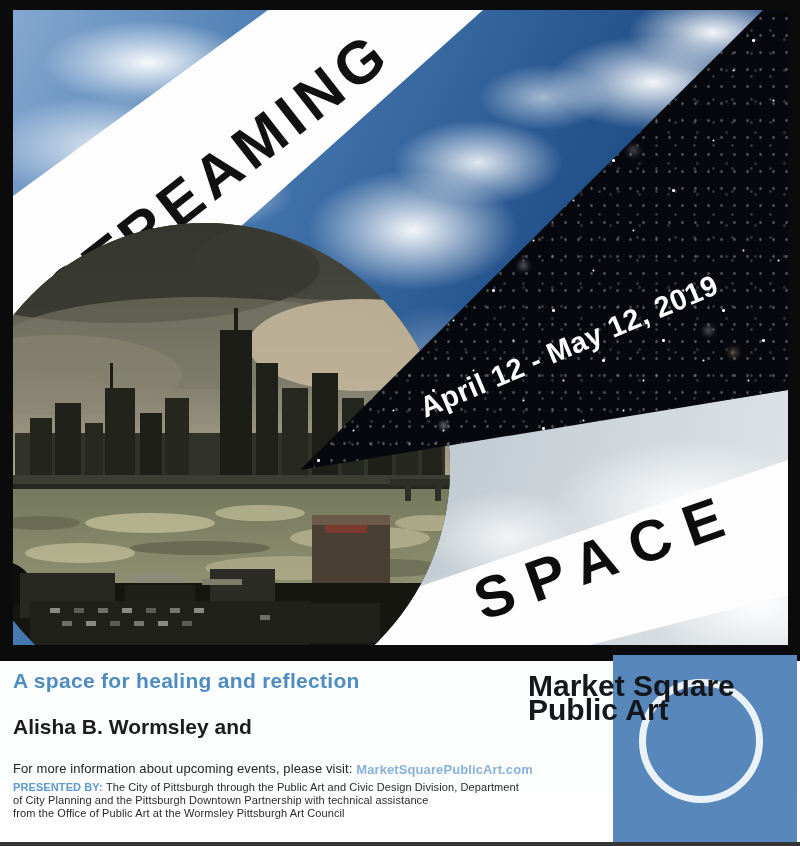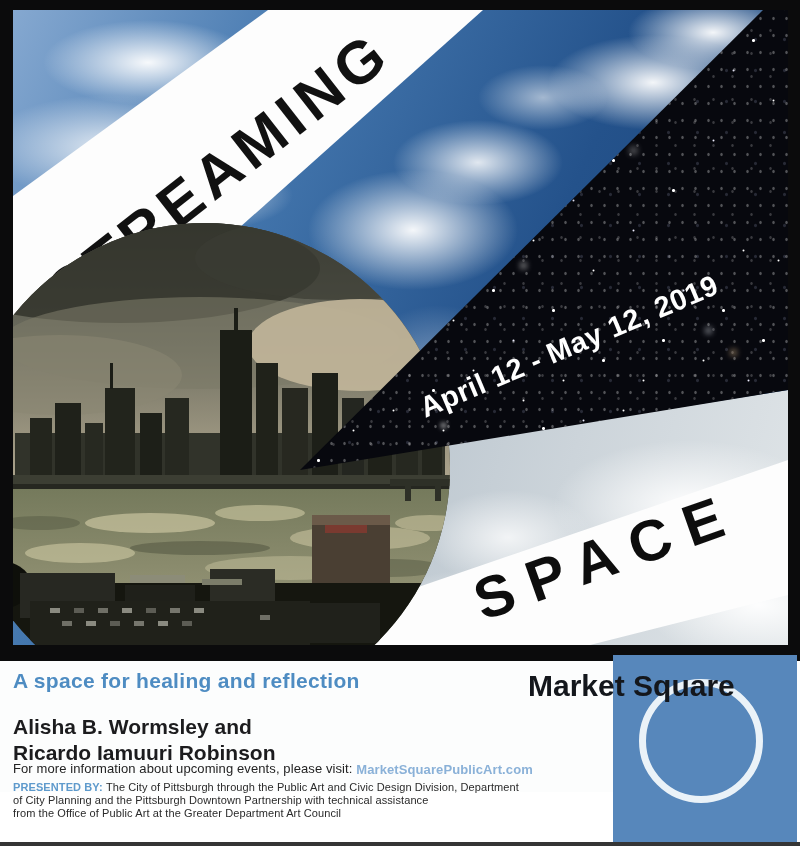--- a/index.html
+++ b/index.html
@@ -228,35 +228,35 @@
       </div>
 
     </div>
   </div>
 
   <div class="footer">
     <div class="tagline" style="color: rgb(78, 140, 194);">A space for healing and reflection</div>
 
     <div class="artists">
       <div>Alisha B. Wormsley and</div>
-      <div>Ricardo Iamuuri Robinson</div>
     </div>
 
     <div class="info-line">
       <span>For more information about upcoming events, please visit: </span><span class="info-link" style="color: rgb(138, 177, 216);">MarketSquarePublicArt.com</span>
     </div>
 
     <div class="presented">
       <span class="pb-label" style="color: rgb(94, 154, 204);">PRESENTED BY: </span><span>The City of Pittsburgh through the Public Art and Civic Design Division, Department</span><br>
       <span>of City Planning and the Pittsburgh Downtown Partnership with technical assistance</span><br>
-      <span>from the Office of Public Art at the Greater Department Art Council</span>
+      <span>from the Office of Public Art at the Wormsley Pittsburgh Art Council</span>
     </div>
 
     <div class="org-text">
       <div>Market Square</div>
+      <div>Public Art</div>
     </div>
 
     <div class="logo-square" style="background-color: rgb(87, 135, 187);">
       <div class="logo-ring"></div>
     </div>
   </div>
 
   <div class="bottom-line"></div>
 </div>
 

